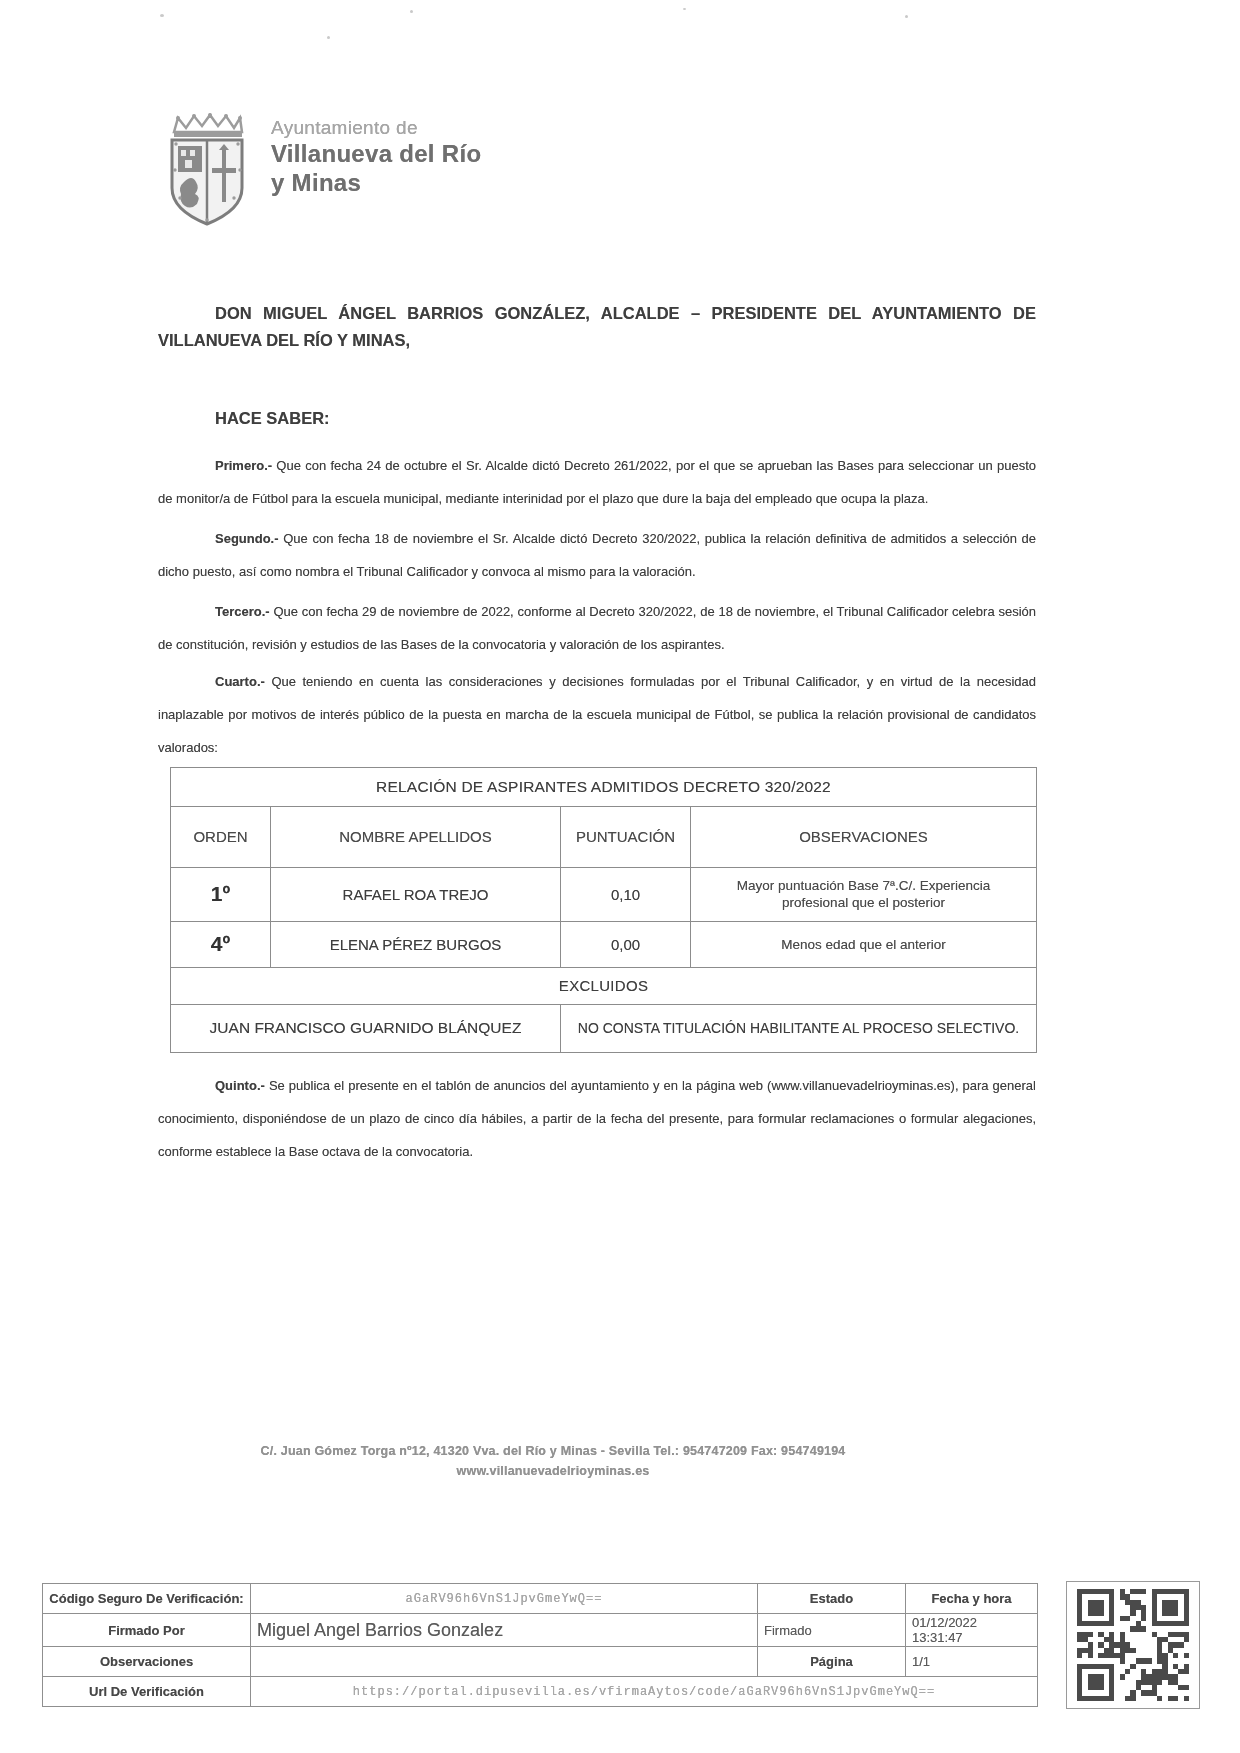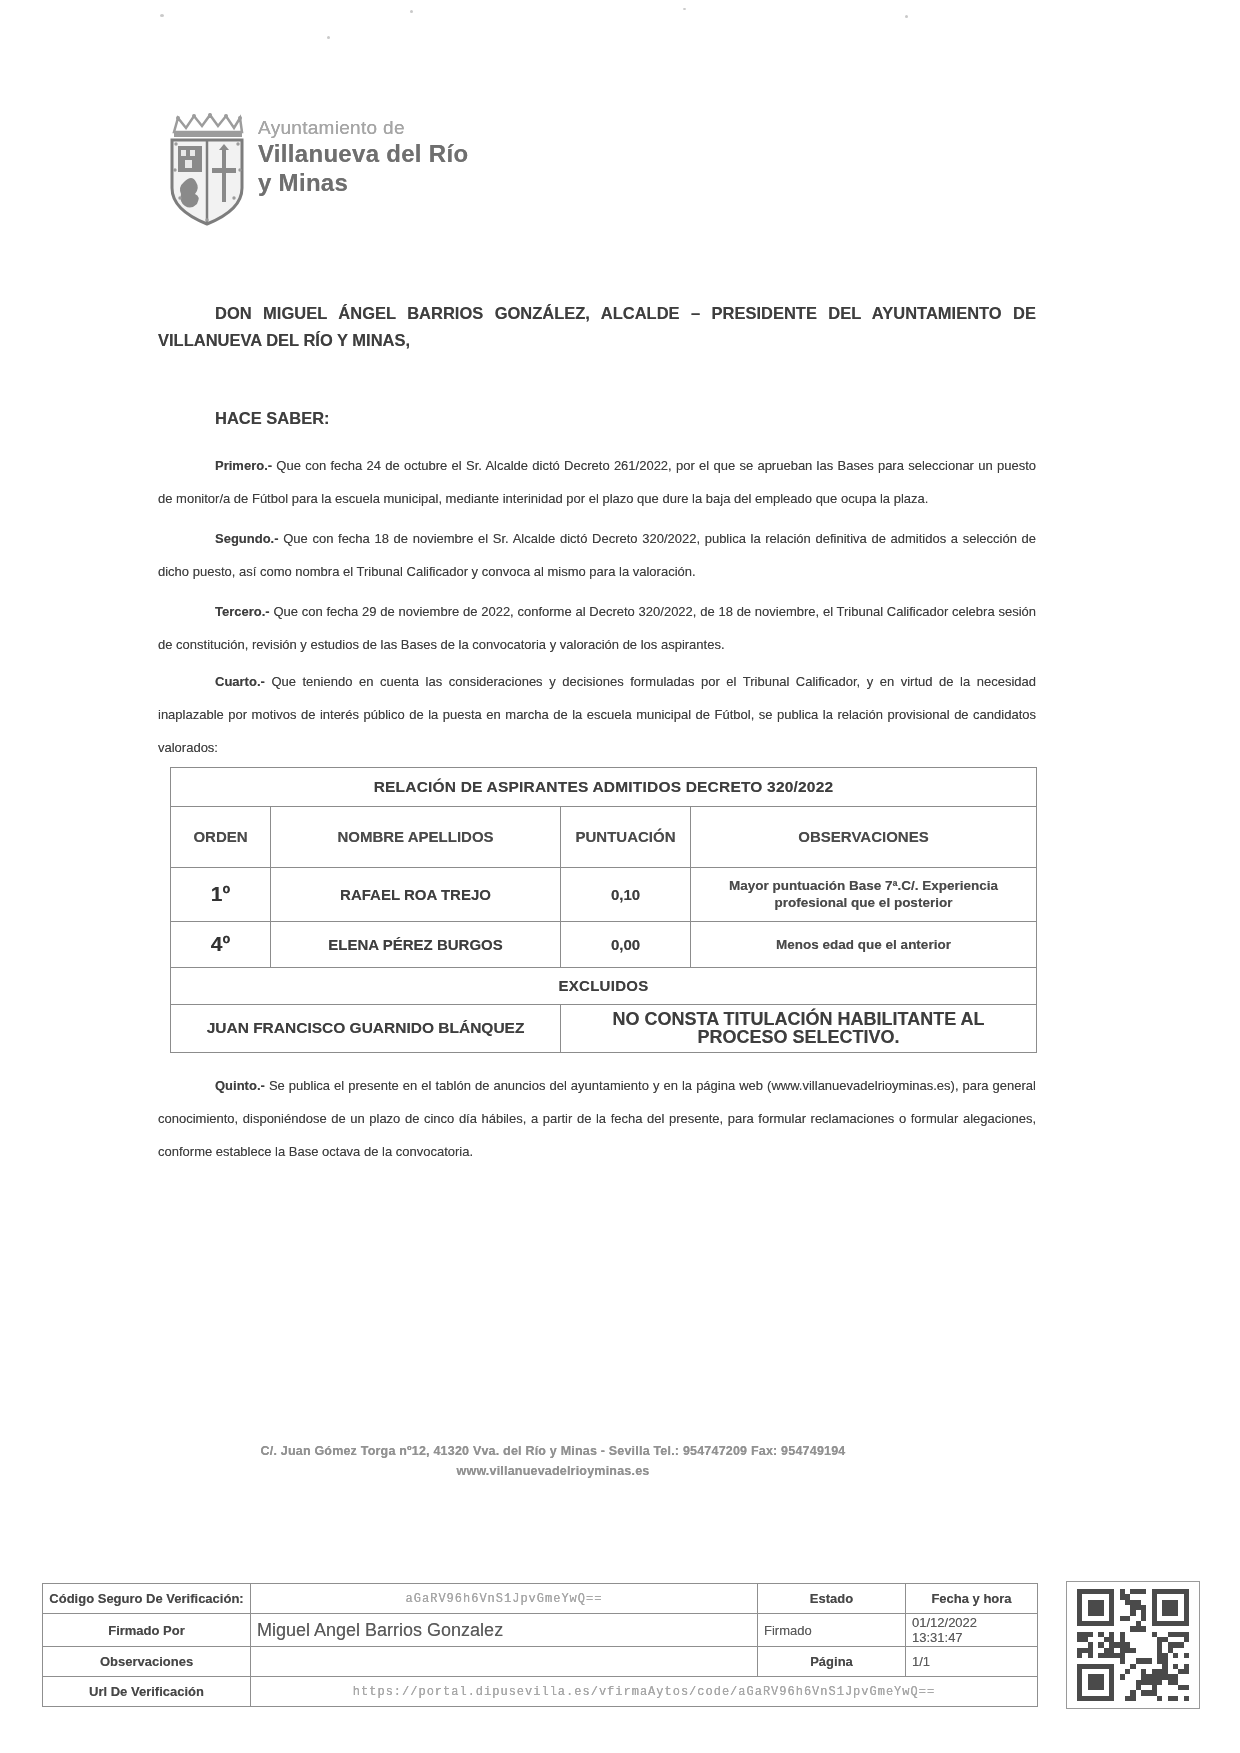--- a/index.html
+++ b/index.html
@@ -2,48 +2,48 @@
 <html><head>
 <meta charset="utf-8">
 <style>
   html,body{margin:0;padding:0;background:#e8e8e8;}
   .page{
     position:relative;width:1240px;height:1753px;background:#ffffff;
     font-family:"Liberation Sans", sans-serif;color:#3e3e3e;overflow:hidden;
     text-shadow:0 0 0.5px rgba(70,70,70,.55);
   }
   
-  .logo{position:absolute;left:166px;top:110px;display:flex;align-items:flex-start;}
+  .logo{position:absolute;left:166px;top:110px;display:flex;align-items:flex-start;gap:13px;}
   .crest{width:82px;height:118px;flex:0 0 auto;}
   .logo-text{margin-left:10px;padding-top:6px;line-height:1.22;}
   .org1{font-size:19px;color:#a6a6a6;font-weight:400;letter-spacing:.3px;}
   .org2,.org3{font-size:24px;color:#6f6f6f;font-weight:700;letter-spacing:.3px;}
   
   .main{position:absolute;left:158px;top:300px;width:878px;}
   .doc-title{font-weight:700;font-size:16.5px;line-height:26.5px;text-align:justify;text-indent:57px;margin:0;}
   .hace{font-weight:700;font-size:16.5px;line-height:26.5px;text-indent:57px;margin:52px 0 0 0;}
   p.body-par{font-size:13px;line-height:33px;text-align:justify;text-indent:57px;margin:7px 0 0 0;}
   p.body-par .lead{font-weight:700;}
   p.first-par{margin-top:17px;}
   p.fourth-par{margin-top:4px;}
   
   table.cand{border-collapse:collapse;margin:3px 0 0 12px;width:866px;table-layout:fixed;}
-  table.cand td,table.cand th{border:1.5px solid #8c8c8c;padding:2px 13px;vertical-align:middle;text-align:center;font-weight:bold;}
+  table.cand td,table.cand th{border:1.5px solid #8c8c8c;padding:2px 13px;vertical-align:middle;text-align:center;}
   .t-title td{font-size:15.5px;height:34px;letter-spacing:.2px;}
   .t-head td{font-size:15px;height:56px;color:#4a4a4a;}
   .r-tall{height:54px;}
   .r-short{height:46px;}
   .c-orden{font-size:21px;font-weight:700;color:#333;}
   .c-nombre{font-size:15px;}
   .c-punt{font-size:15px;}
   .c-obs{font-size:13.5px;line-height:17px;color:#4a4a4a;}
   .t-excl td{font-size:15px;height:32px;letter-spacing:.3px;}
   .r-excl{height:48px;}
   .c-exname{font-size:15.5px;}
-  .c-exobs{font-size:18px;line-height:18px;}
+  .c-exobs{font-size:14px;line-height:18px;}
   
   .closing{font-size:16.5px;line-height:26.5px;text-indent:57px;margin:20px 0 0 0;}
   
   .addr{position:absolute;left:158px;top:1441px;width:790px;text-align:center;
         color:#929292;font-weight:700;font-size:12.5px;line-height:20px;letter-spacing:.2px;}
   
   .verif{position:absolute;left:42px;top:1583px;}
   table.vtab{border-collapse:collapse;table-layout:fixed;width:995px;}
   table.vtab td{border:1.5px solid #8f8f8f;padding:1px 6px;height:27px;vertical-align:middle;}
   .v-label{font-weight:700;font-size:13px;color:#474747;text-align:center;}

